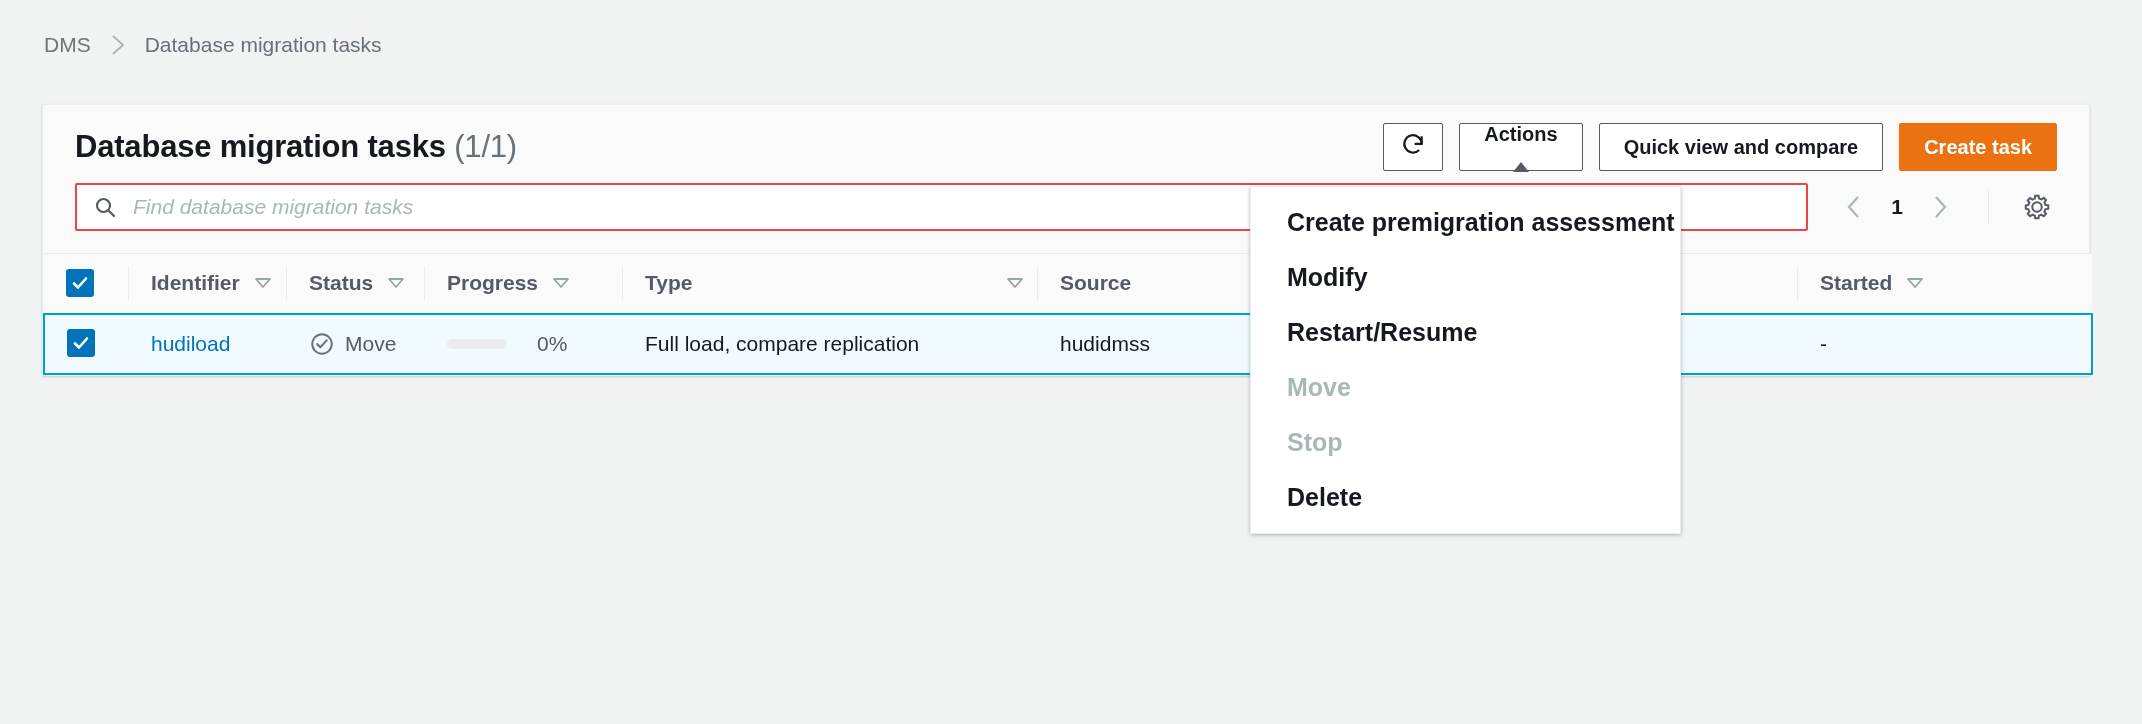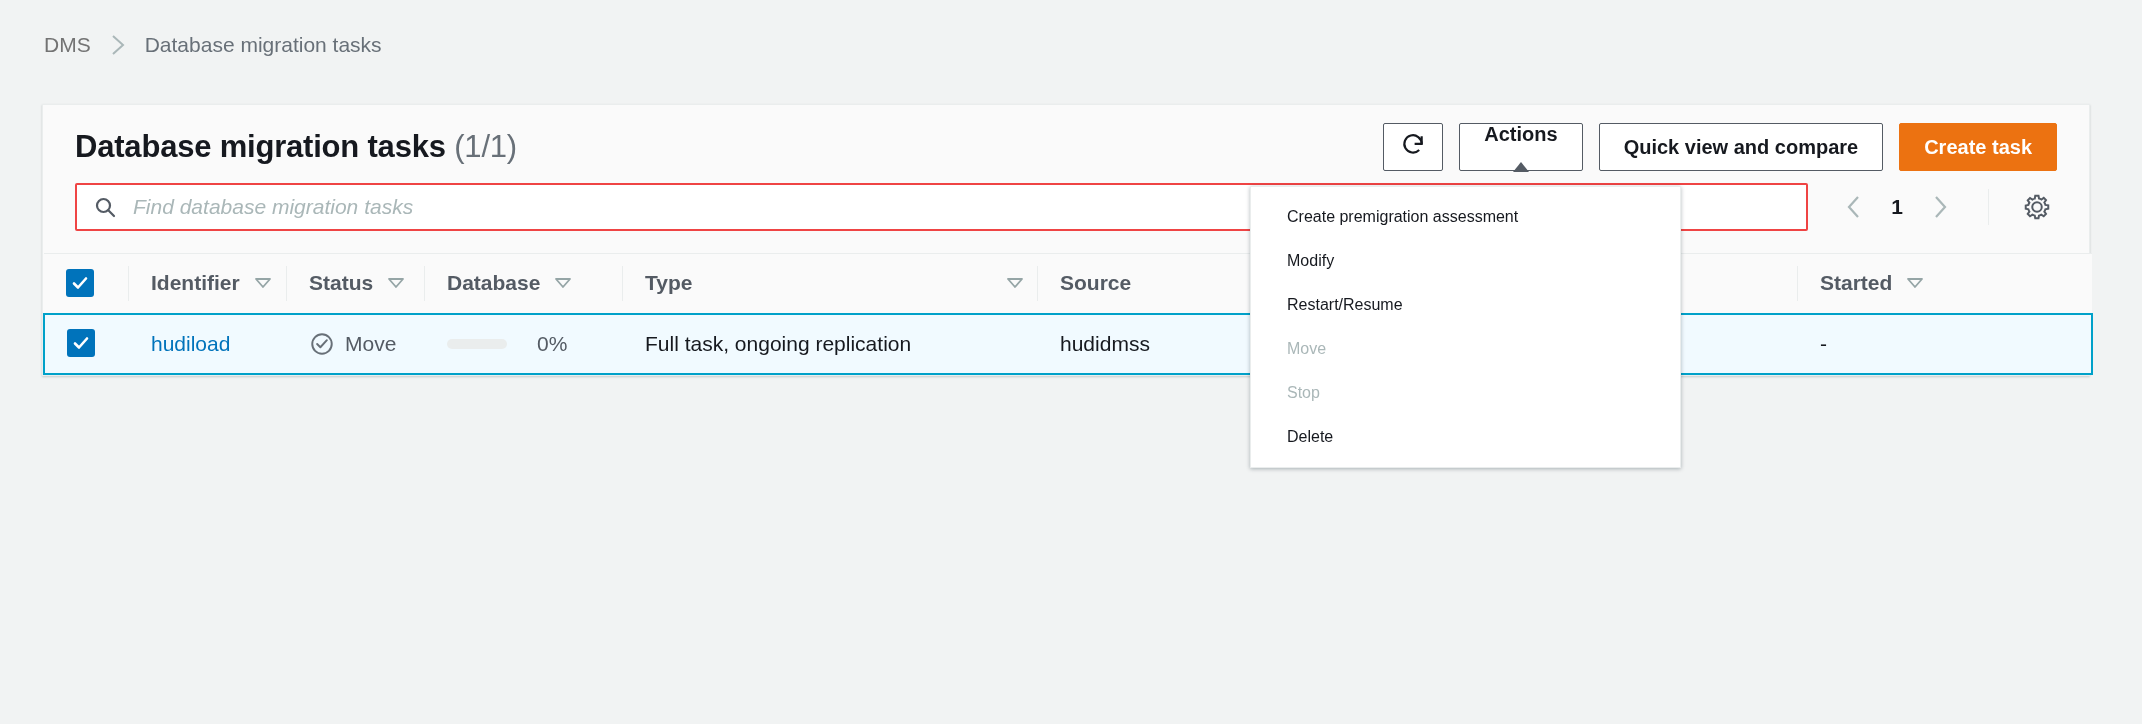--- a/index.html
+++ b/index.html
@@ -275,25 +275,26 @@
     top: 186px;
     width: 431px;
     background: #fff;
     border: 1px solid #eaeded;
     box-shadow: 0 1px 4px rgba(0,28,36,.3);
     padding: 8px 0;
     z-index: 50;
     box-sizing: border-box;
   }
   .menu-item {
-    font-size: 16px;
+    font-size: 25px;
     color: #16191f;
     padding: 13px 0 13px 36px;
     cursor: pointer;
     white-space: nowrap;
+    font-weight: bold;
   }
   .menu-item.disabled { color: #aab7b8; cursor: default; }
 </style>
 </head>
 <body>
 
 <div class="breadcrumb">
   <a class="crumb-link">DMS</a>
   <span class="crumb-sep">
     <svg width="18" height="24" viewBox="0 0 18 24">
@@ -402,21 +403,21 @@
             <span class="sort-tri">
               <svg width="18" height="12" viewBox="0 0 18 12">
                   <path d="M2 2 L16 2 L9 10 Z" fill="none" stroke="#95a5a6" stroke-width="1.8" stroke-linejoin="round"></path>
                 </svg>
             </span>
           </div>
         </th>
 
         <th class="colsep">
           <div class="th-inner tight">
-            <span>Database</span>
+            <span>Progress</span>
             <span class="sort-tri">
               <svg width="18" height="12" viewBox="0 0 18 12">
                   <path d="M2 2 L16 2 L9 10 Z" fill="none" stroke="#95a5a6" stroke-width="1.8" stroke-linejoin="round"></path>
                 </svg>
             </span>
           </div>
         </th>
 
         <th class="colsep">
           <div class="th-inner">
@@ -485,21 +486,21 @@
           </span>
         </td>
 
         <td>
           <span class="progress-cell">
             <span class="progress-track"></span>
             <span class="progress-pct">0%</span>
           </span>
         </td>
 
-        <td>Full task, ongoing replication</td>
+        <td>Full load, compare replication</td>
         <td>hudidmss</td>
         <td>hudidms</td>
         <td>-</td>
       </tr>
     </tbody>
   </table>
 </div>
 
 <div class="dropdown">
   <div class="menu-item">Create premigration assessment</div>

